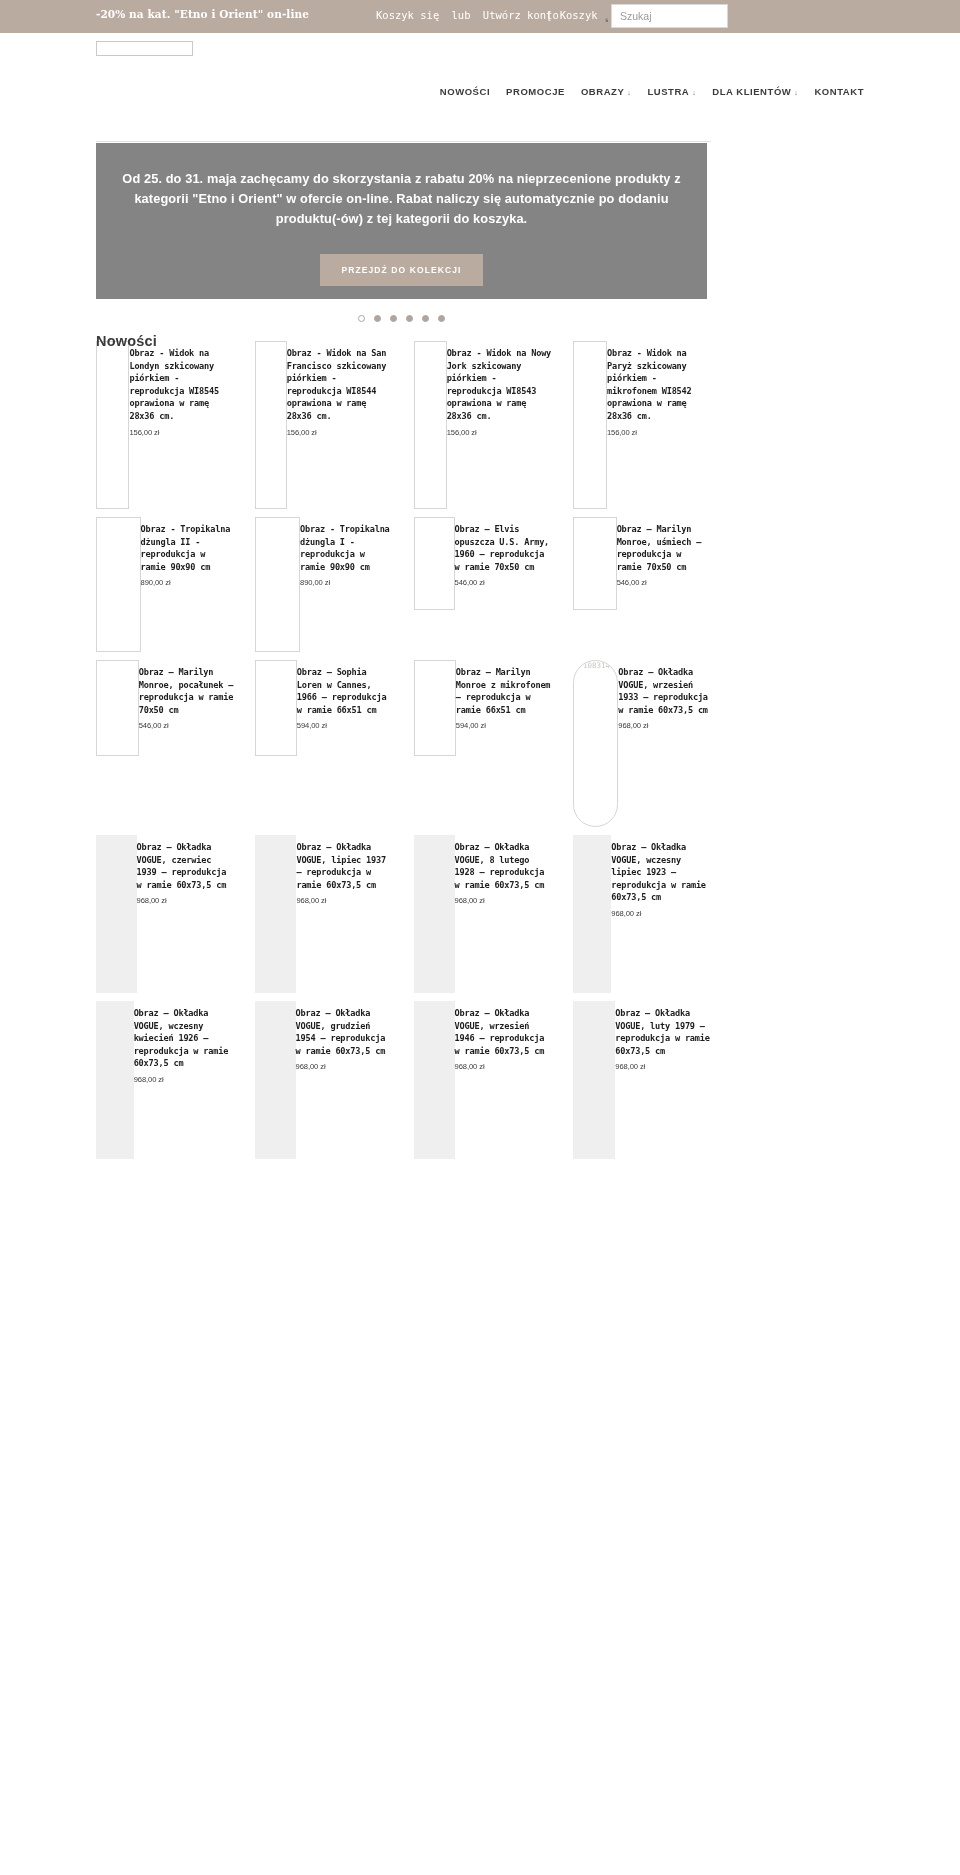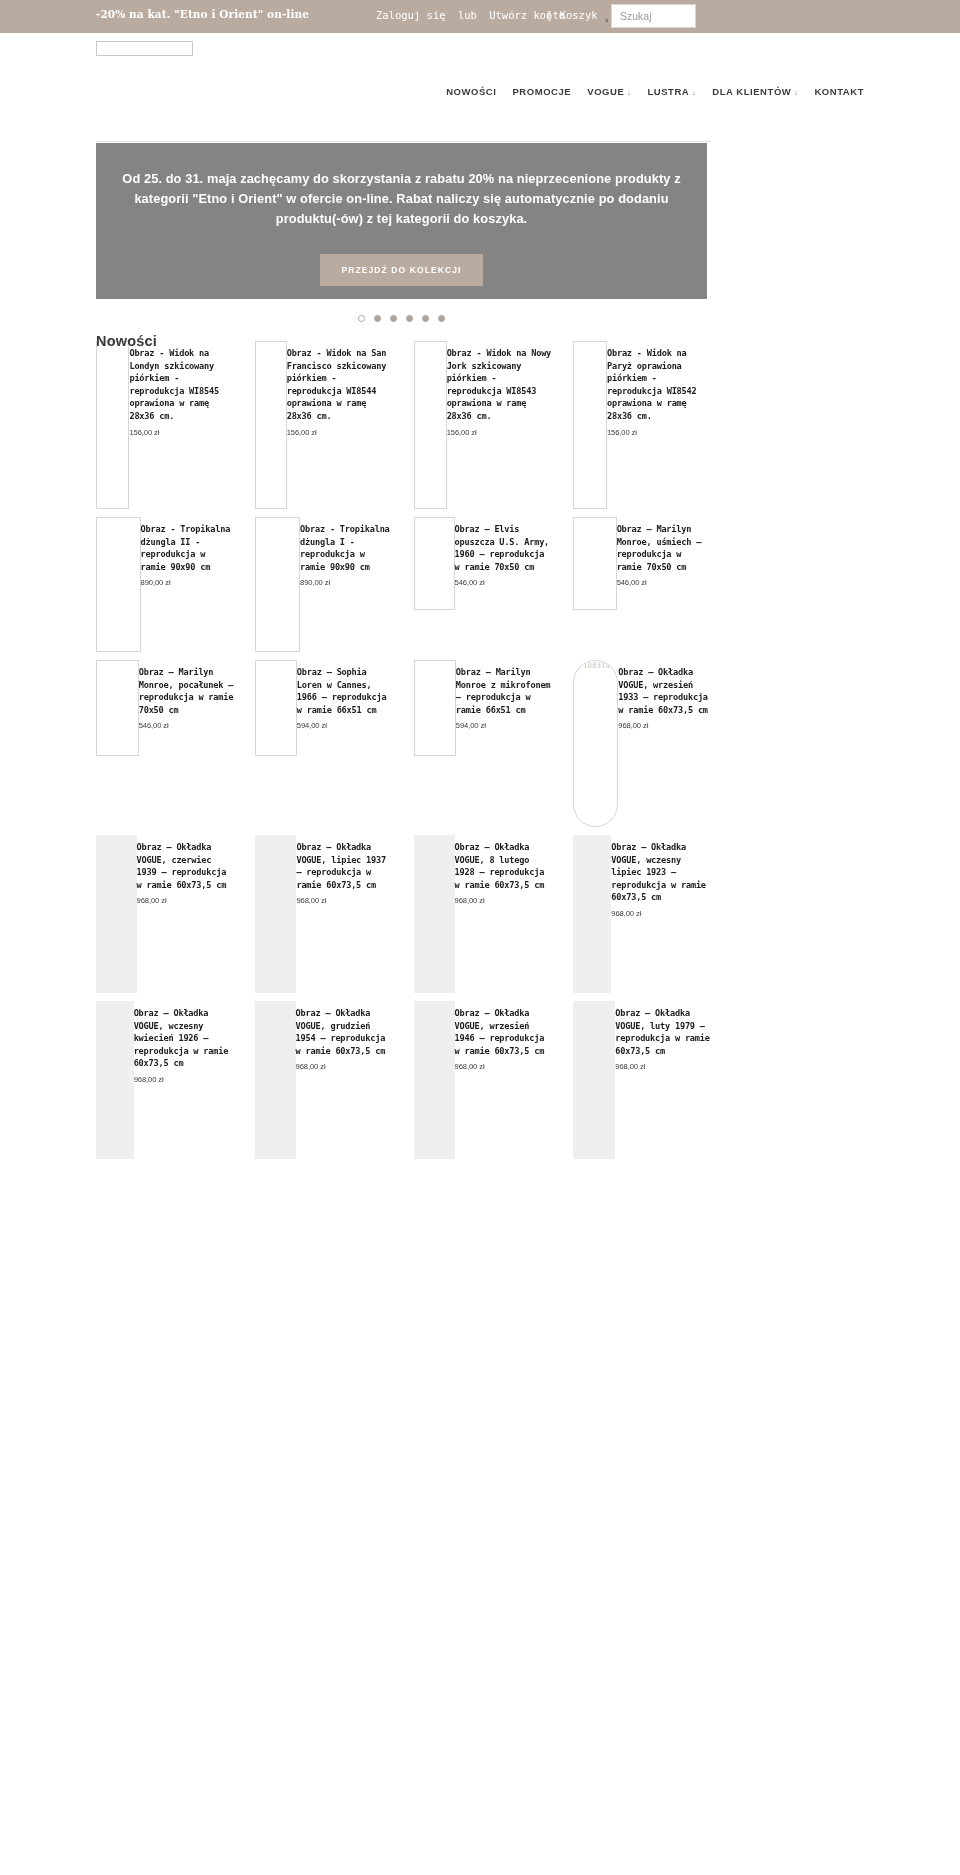--- a/index.html
+++ b/index.html
@@ -82,21 +82,21 @@
     top: 12px;
     font-size: 6px;
     font-family: "DejaVu Sans Mono", monospace;
     color: #4a4a4a;
     z-index: 3;
   }
   .search-input {
     position: absolute;
     left: 7px;
     top: 0;
-    width: 85px;
+    width: 117px;
     height: 24px;
     background: #ffffff;
     border: 1px solid #d8d8d8;
     font-family: "Liberation Sans", sans-serif;
     font-size: 10.5px;
     color: #555;
     padding: 0 6px 0 8px;
     outline: none;
   }
   .search-input::placeholder { color: #9b9b9b; }
@@ -277,21 +277,21 @@
   }
 </style>
 </head>
 <body>
 
 <div class="topbar">
   <div class="topbar-inner">
     <div class="promo-text">-20% na kat. "Etno i Orient" on-line</div>
 
     <div class="account-links">
-      <span><a href="#">Zaloguj się</a></span>
+      <span><a href="#">Koszyk się</a></span>
       <span>lub</span>
       <span><a href="#">Utwórz konto</a></span>
     </div>
 
     <div class="cart-link">
       <span class="cart-glyph">[</span><span>Koszyk</span>
     </div>
 
     <div class="search-wrap">
       <span class="search-glyph">s</span>
@@ -303,21 +303,21 @@
 <div class="header">
   <div class="logo-box"></div>
   <nav class="mainnav">
       <a href="#" class="mainnav-item">
         <span>NOWOŚCI</span>
       </a>
       <a href="#" class="mainnav-item">
         <span>PROMOCJE</span>
       </a>
       <a href="#" class="mainnav-item">
-        <span>VOGUE</span>
+        <span>OBRAZY</span>
         <span class="caret">↓</span>
       </a>
       <a href="#" class="mainnav-item">
         <span>LUSTRA</span>
         <span class="caret">↓</span>
       </a>
       <a href="#" class="mainnav-item">
         <span>DLA KLIENTÓW</span>
         <span class="caret">↓</span>
       </a>
@@ -363,21 +363,21 @@
       <div class="prod" style="justify-content: flex-start;">
         <div class="prod-img" style="height: 168px;"></div>
         <div class="prod-body">
           <div class="prod-title">Obraz - Widok na Nowy Jork szkicowany piórkiem - reprodukcja WI8543 oprawiona w ramę 28x36 cm.</div>
           <div class="prod-price">156,00 zł</div>
         </div>
       </div>
       <div class="prod" style="justify-content: flex-start;">
         <div class="prod-img" style="height: 168px;"></div>
         <div class="prod-body">
-          <div class="prod-title">Obraz - Widok na Paryż oprawiona piórkiem - reprodukcja WI8542 oprawiona w ramę 28x36 cm.</div>
+          <div class="prod-title">Obraz - Widok na Paryż szkicowany piórkiem - mikrofonem WI8542 oprawiona w ramę 28x36 cm.</div>
           <div class="prod-price">156,00 zł</div>
         </div>
       </div>
       <div class="prod">
         <div class="prod-img" style="height: 135px;"></div>
         <div class="prod-body">
           <div class="prod-title">Obraz - Tropikalna dżungla II - reprodukcja w ramie 90x90 cm</div>
           <div class="prod-price">890,00 zł</div>
         </div>
       </div>

